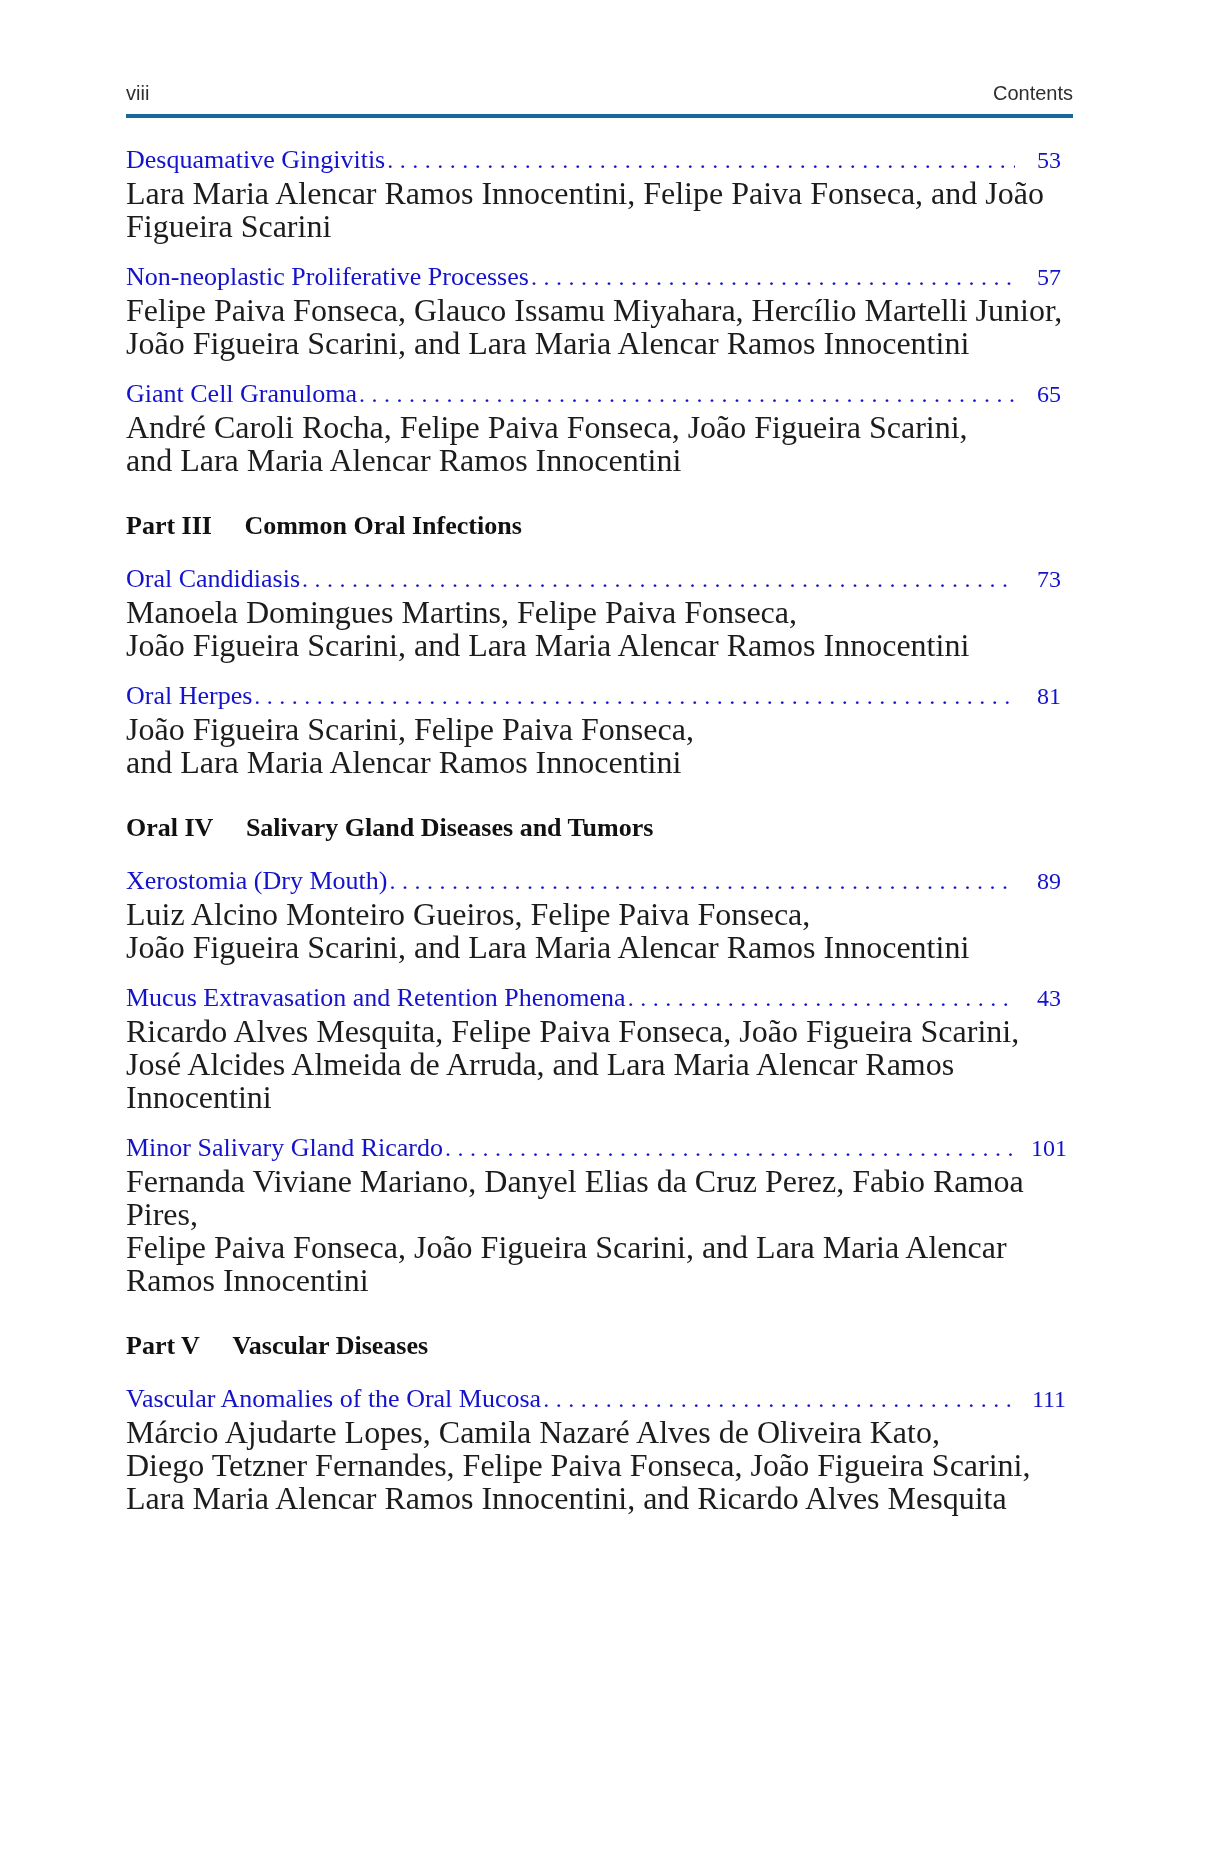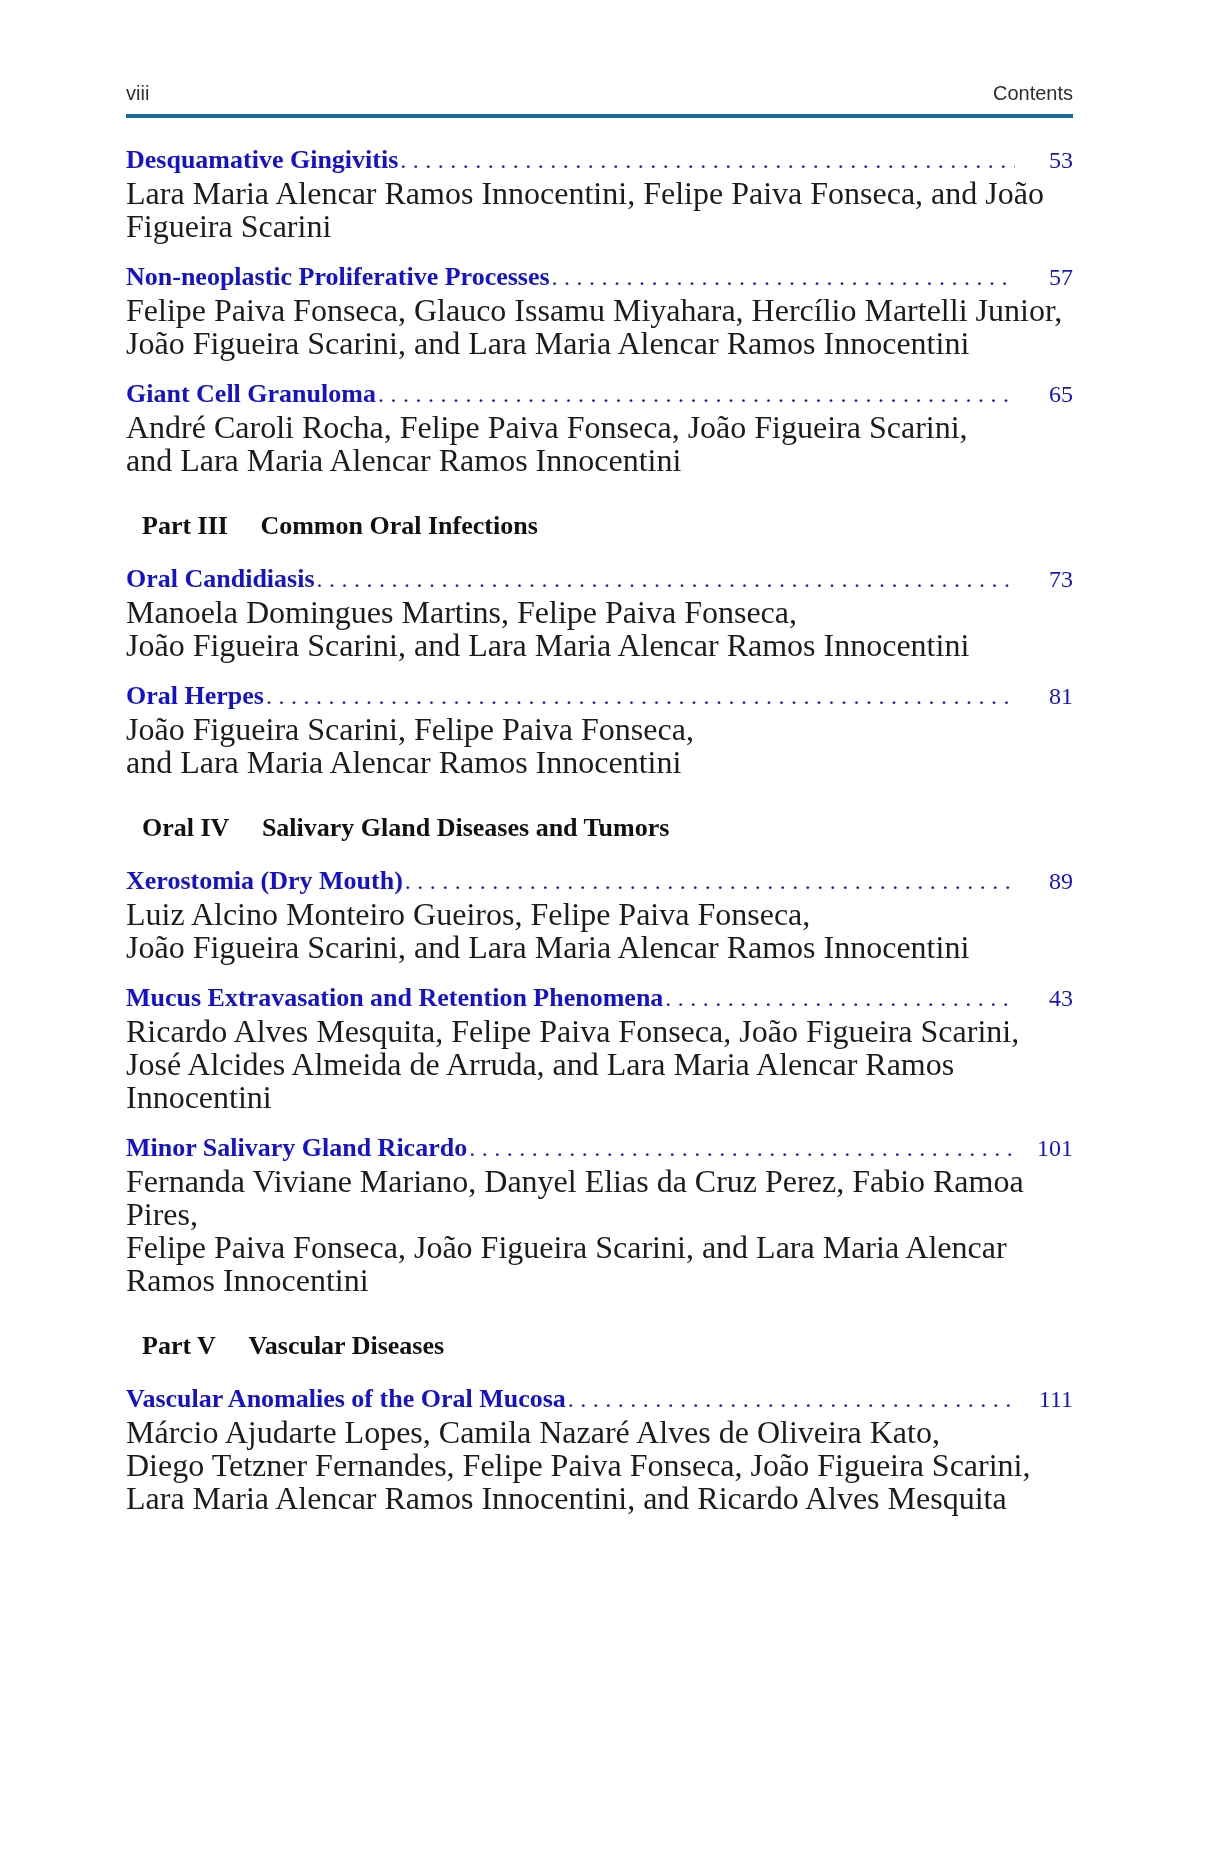--- a/index.html
+++ b/index.html
@@ -35,56 +35,55 @@
   .entry.first { margin-top: 25px; }
 
   .entry-title-line {
     display: flex;
     align-items: baseline;
     color: #1412cb;
     line-height: 33px;
     cursor: pointer;
   }
   .entry-title {
-    font-weight: bold;
+    font-weight: normal;
     font-size: 26px;
     white-space: nowrap;
   }
   .leader {
     flex: 1;
     overflow: hidden;
     white-space: nowrap;
     font-size: 24px;
     margin: 0 10px 0 2px;
     min-width: 20px;
   }
   .leader::before {
     content: "..........................................................................................";
     letter-spacing: 6.5px;
   }
   .page-num {
     font-size: 24px;
     min-width: 48px;
-    text-align: right;
+    text-align: center;
     white-space: nowrap;
   }
   .author-line {
     font-size: 32px;
     line-height: 33px;
     color: #1c1c1c;
   }
   .part-heading {
     margin-top: 32px;
     margin-bottom: 20px;
     font-weight: bold;
     font-size: 26px;
     line-height: 33px;
     color: #111111;
     white-space: nowrap;
-    margin-left: 16px;
   }
   .part-label { display: inline-block; }
   .part-title { display: inline-block; margin-left: 26px; }
 </style>
 </head>
 <body>
 
 <div class="page">
   <div class="content">
 

